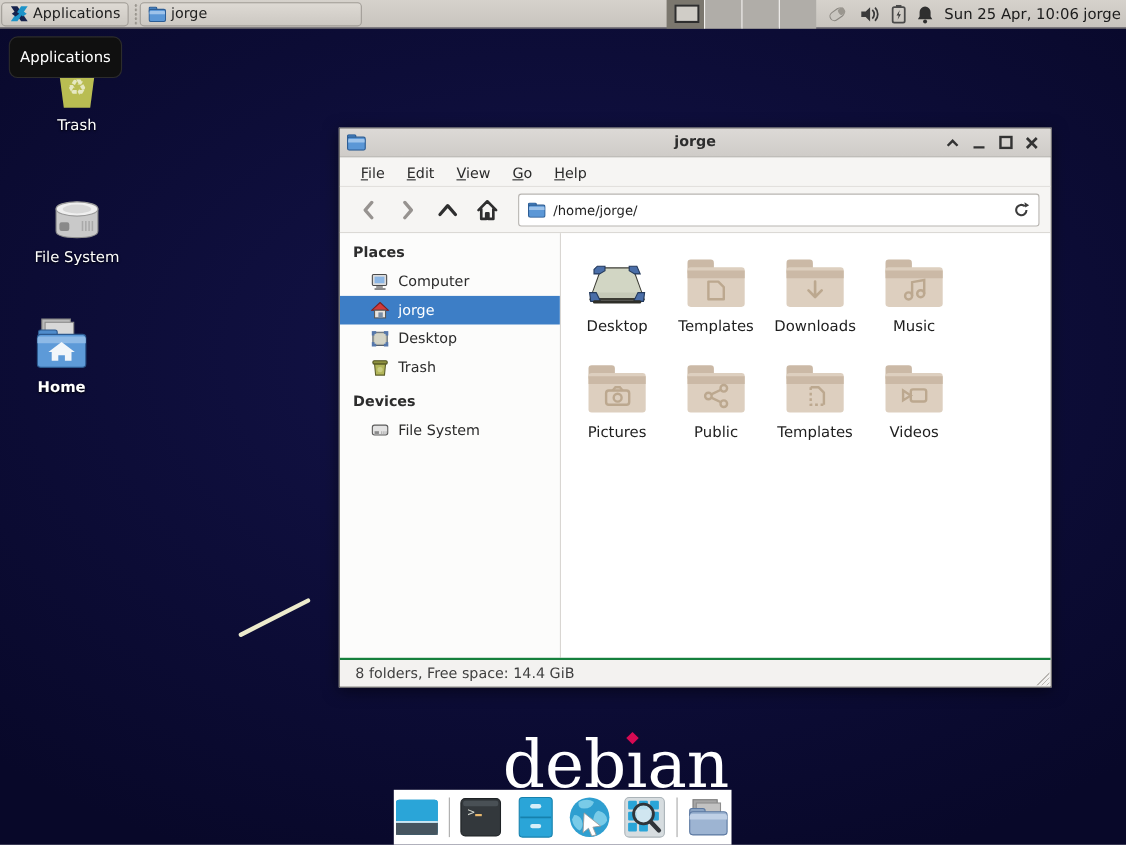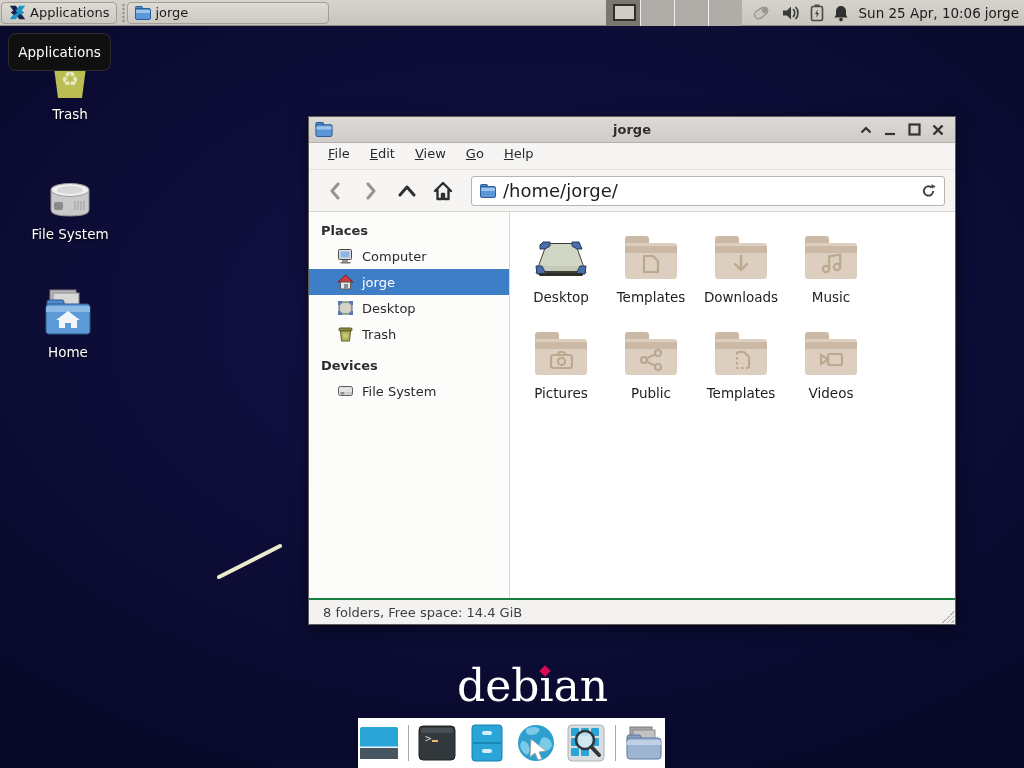--- a/index.html
+++ b/index.html
@@ -47,57 +47,57 @@
     color:#fff; display:flex; align-items:center; justify-content:center;
     z-index:40; font-size:13.5px;
   }
 
   
   .dicon { position:absolute; width:92px; text-align:center; z-index:10; }
   .dicon .art { height:54px; display:flex; align-items:flex-end; justify-content:center; }
   .dicon .lbl { color:#fff; margin-top:6px; text-shadow:0 1px 2px #000; font-size:13.5px; }
   .dicon-trash { left:24px; top:46px; }
   .dicon-fs { left:24px; top:166px; }
-  .dicon-home { left:22px; top:284px; }
+  .dicon-home { left:10px; top:284px;font-weight:bold; }
 
   
   .scratch { position:absolute; left:0; top:0; z-index:5; }
 
   
   .brand { position:absolute; left:457px; top:660px; color:#fff;
-    font-family:"DejaVu Serif","Liberation Serif",serif; font-size:44px; font-weight:500; z-index:4; }
+    font-family:"DejaVu Serif","Liberation Serif",serif; font-size:60px; font-weight:500; z-index:4; }
   .brand .iwrap { position:relative; }
   .brand .dot { position:absolute; left:2px; top:7px; width:8px; height:8px;
     background:#d70a53; transform:rotate(45deg); }
 
   
   .window {
     position:absolute; left:308px; top:116px; width:648px; height:509px;
     background:#f6f5f3; border:1px solid #5f5c59; box-shadow:0 3px 14px rgba(0,0,0,.55);
     display:flex; flex-direction:column; z-index:20;
   }
   .titlebar { height:26px; background:linear-gradient(#dcd9d6,#cfccc8);
     border-bottom:1px solid #b4b1ad; display:flex; align-items:center; position:relative; }
   .titlebar .ticon { margin-left:6px; }
   .titlebar .title { position:absolute; left:0; right:0; text-align:center;
     font-weight:bold; color:#2d2d2d; pointer-events:none; }
   .titlebar .wbtns { margin-left:auto; display:flex; align-items:center; gap:6px; padding-right:8px; }
   .wbtn { width:18px; height:18px; display:flex; align-items:center; justify-content:center; }
 
   .menubar { height:27px; background:#f6f5f3; border-bottom:1px solid #e2e0dd;
-    display:flex; align-items:flex-start; padding-left:10px; gap:2px; }
+    display:flex; align-items:flex-end; padding-left:10px; gap:2px; }
   .menu-item { padding:3px 9px; color:#2b2b2b; }
   .menu-item u { text-decoration:underline; }
 
   .toolbar { height:42px; background:#f6f5f3; border-bottom:1px solid #d9d6d2;
     display:flex; align-items:center; padding:0 10px; gap:4px; }
   .tool-btn { width:32px; height:30px; display:flex; align-items:center; justify-content:center; border-radius:3px; }
   .pathbar { flex:1; height:30px; margin-left:8px; background:#fff;
     border:1px solid #b8b5b1; border-radius:3px; display:flex; align-items:center; padding:0 8px; gap:7px; }
-  .pathbar .ptext { flex:1; color:#1e1e1e; font-size:18px; }
+  .pathbar .ptext { flex:1; color:#1e1e1e; font-size:12px; }
 
   .wbody { flex:1; display:flex; min-height:0; }
   .sidebar { width:201px; background:#fcfcfb; border-right:1px solid #d9d6d2; padding-top:6px; overflow:hidden; }
   .side-header { font-weight:bold; color:#2d2d2d; padding:5px 0 5px 12px; }
   .side-item { height:26px; display:flex; align-items:center; gap:8px; padding-left:27px; color:#2b2b2b; }
   .side-item.selected { background:#3d7ec6; color:#fff; }
   .side-item .sic { width:18px; display:flex; justify-content:center; }
 
   .filepane { flex:1; background:#fff; padding:16px 0 0 6px; display:flex; flex-wrap:wrap;
     align-content:flex-start; }

